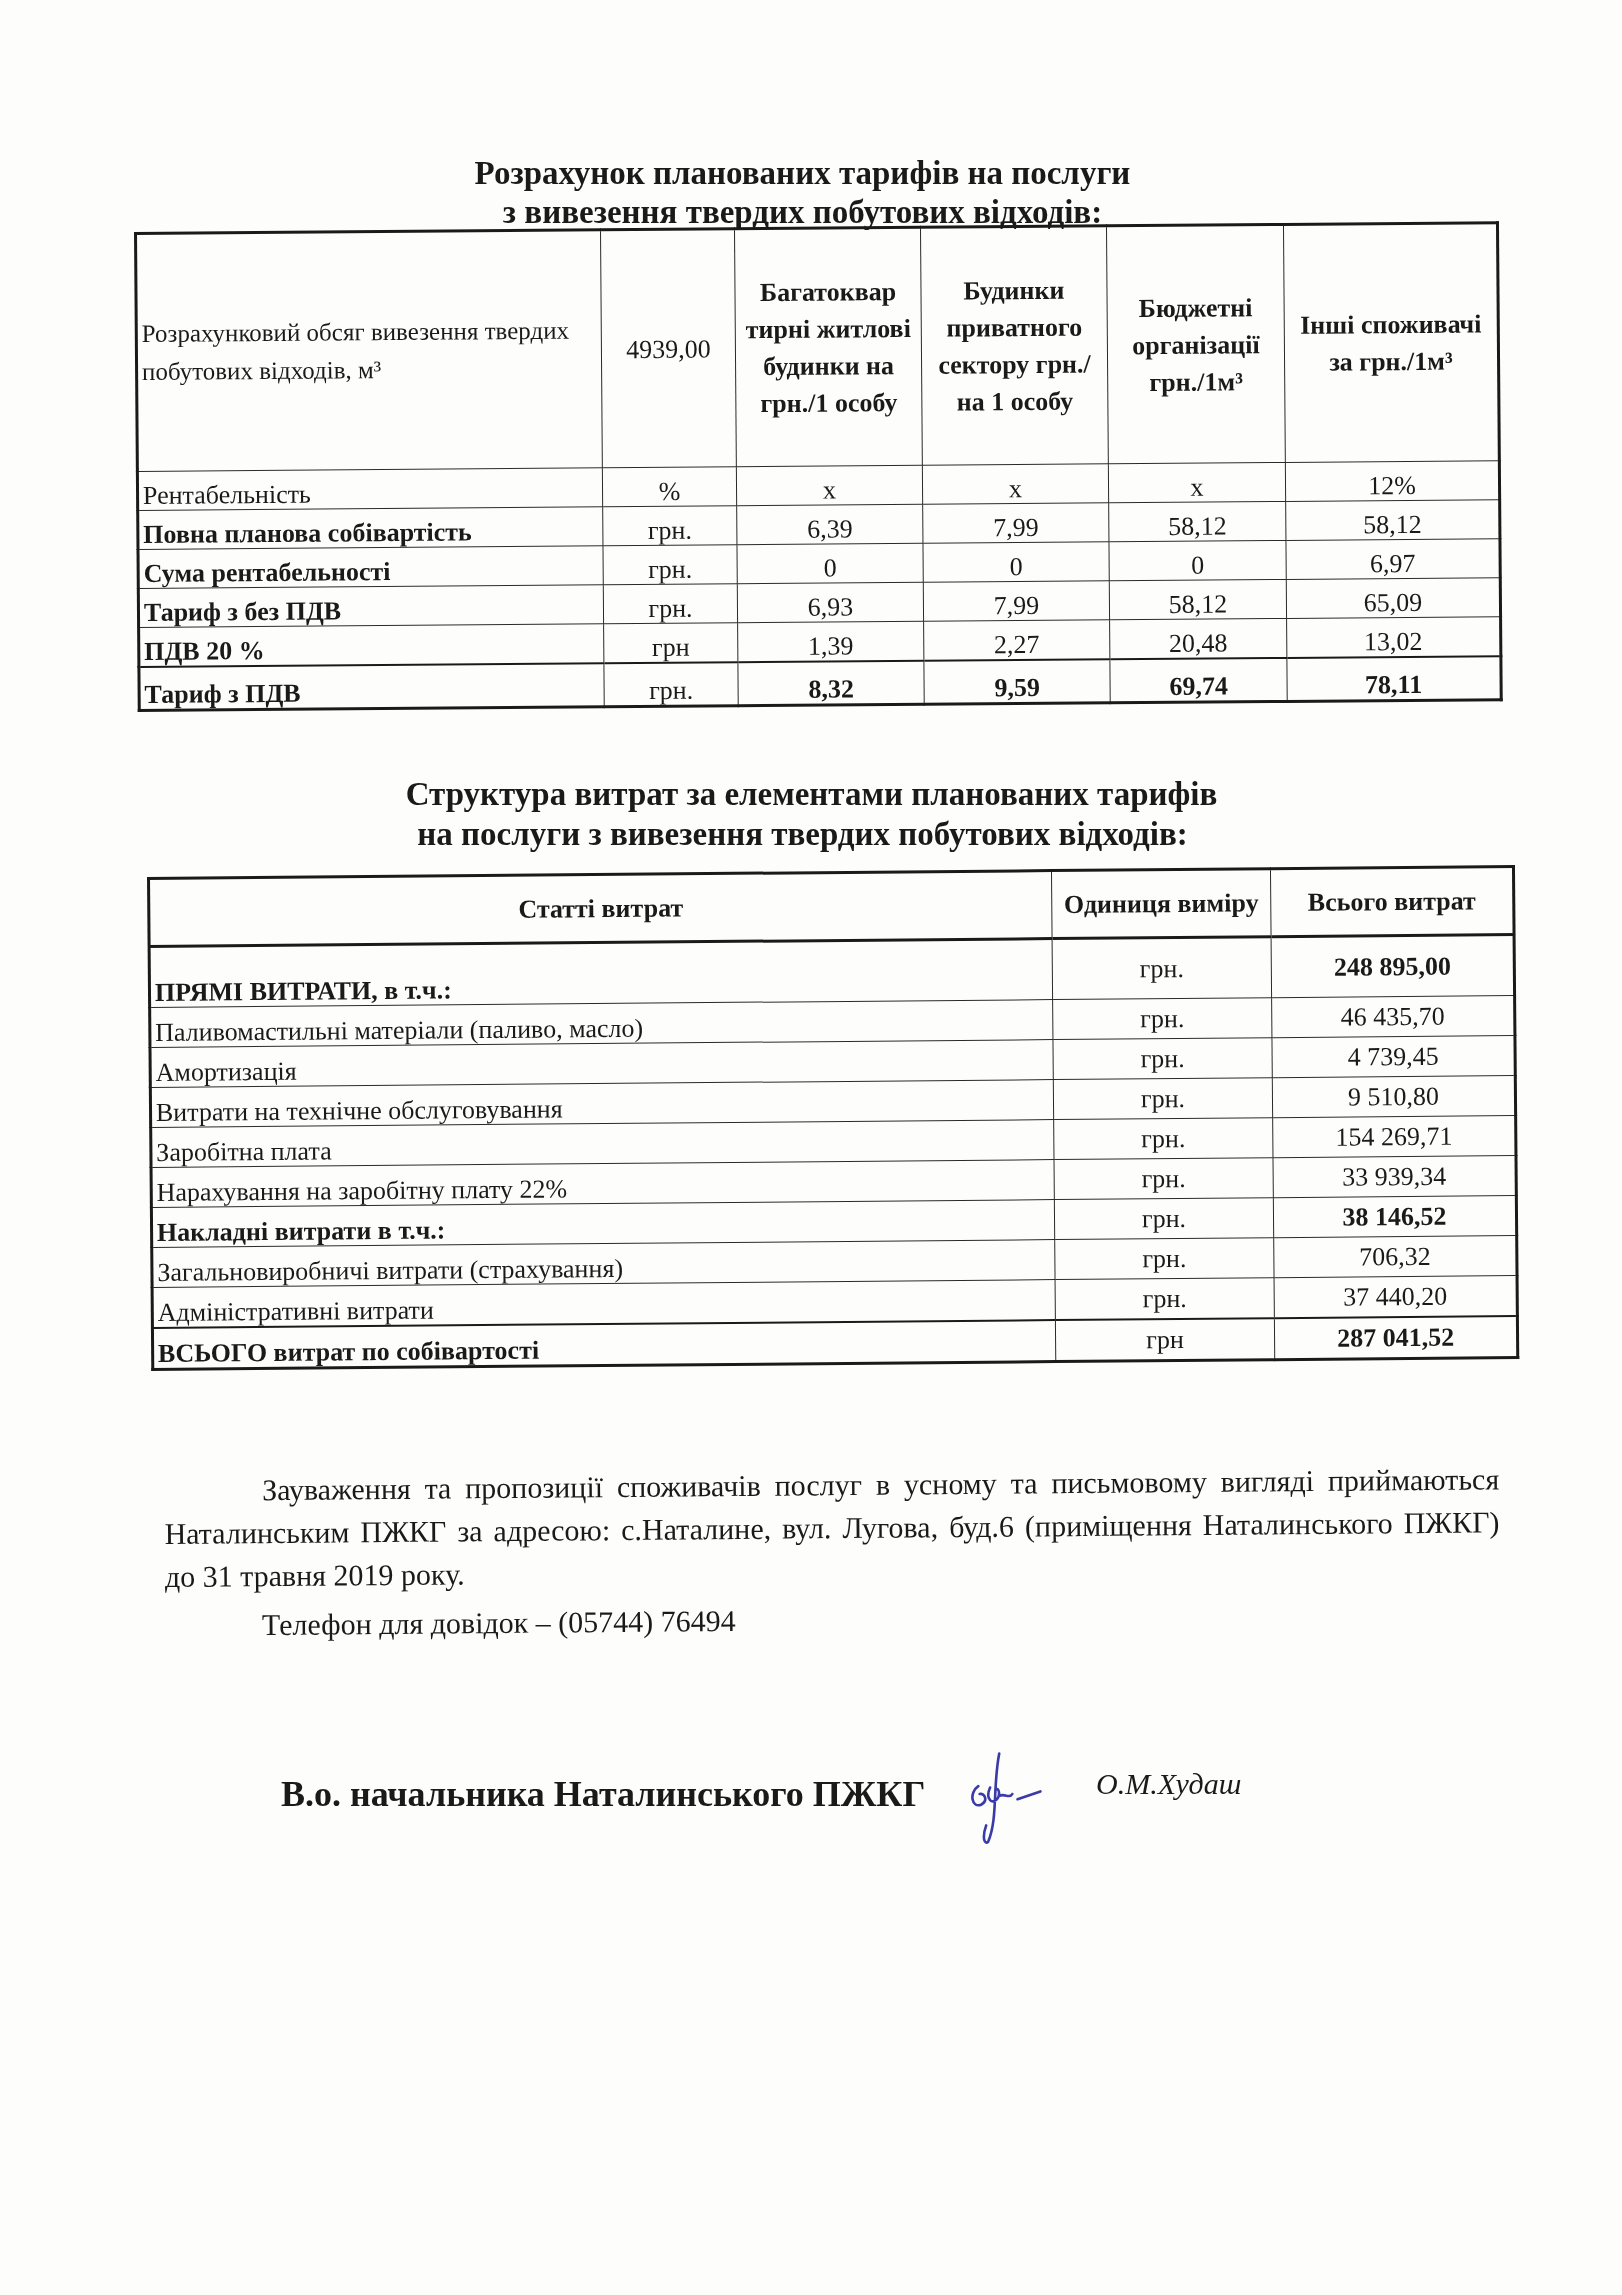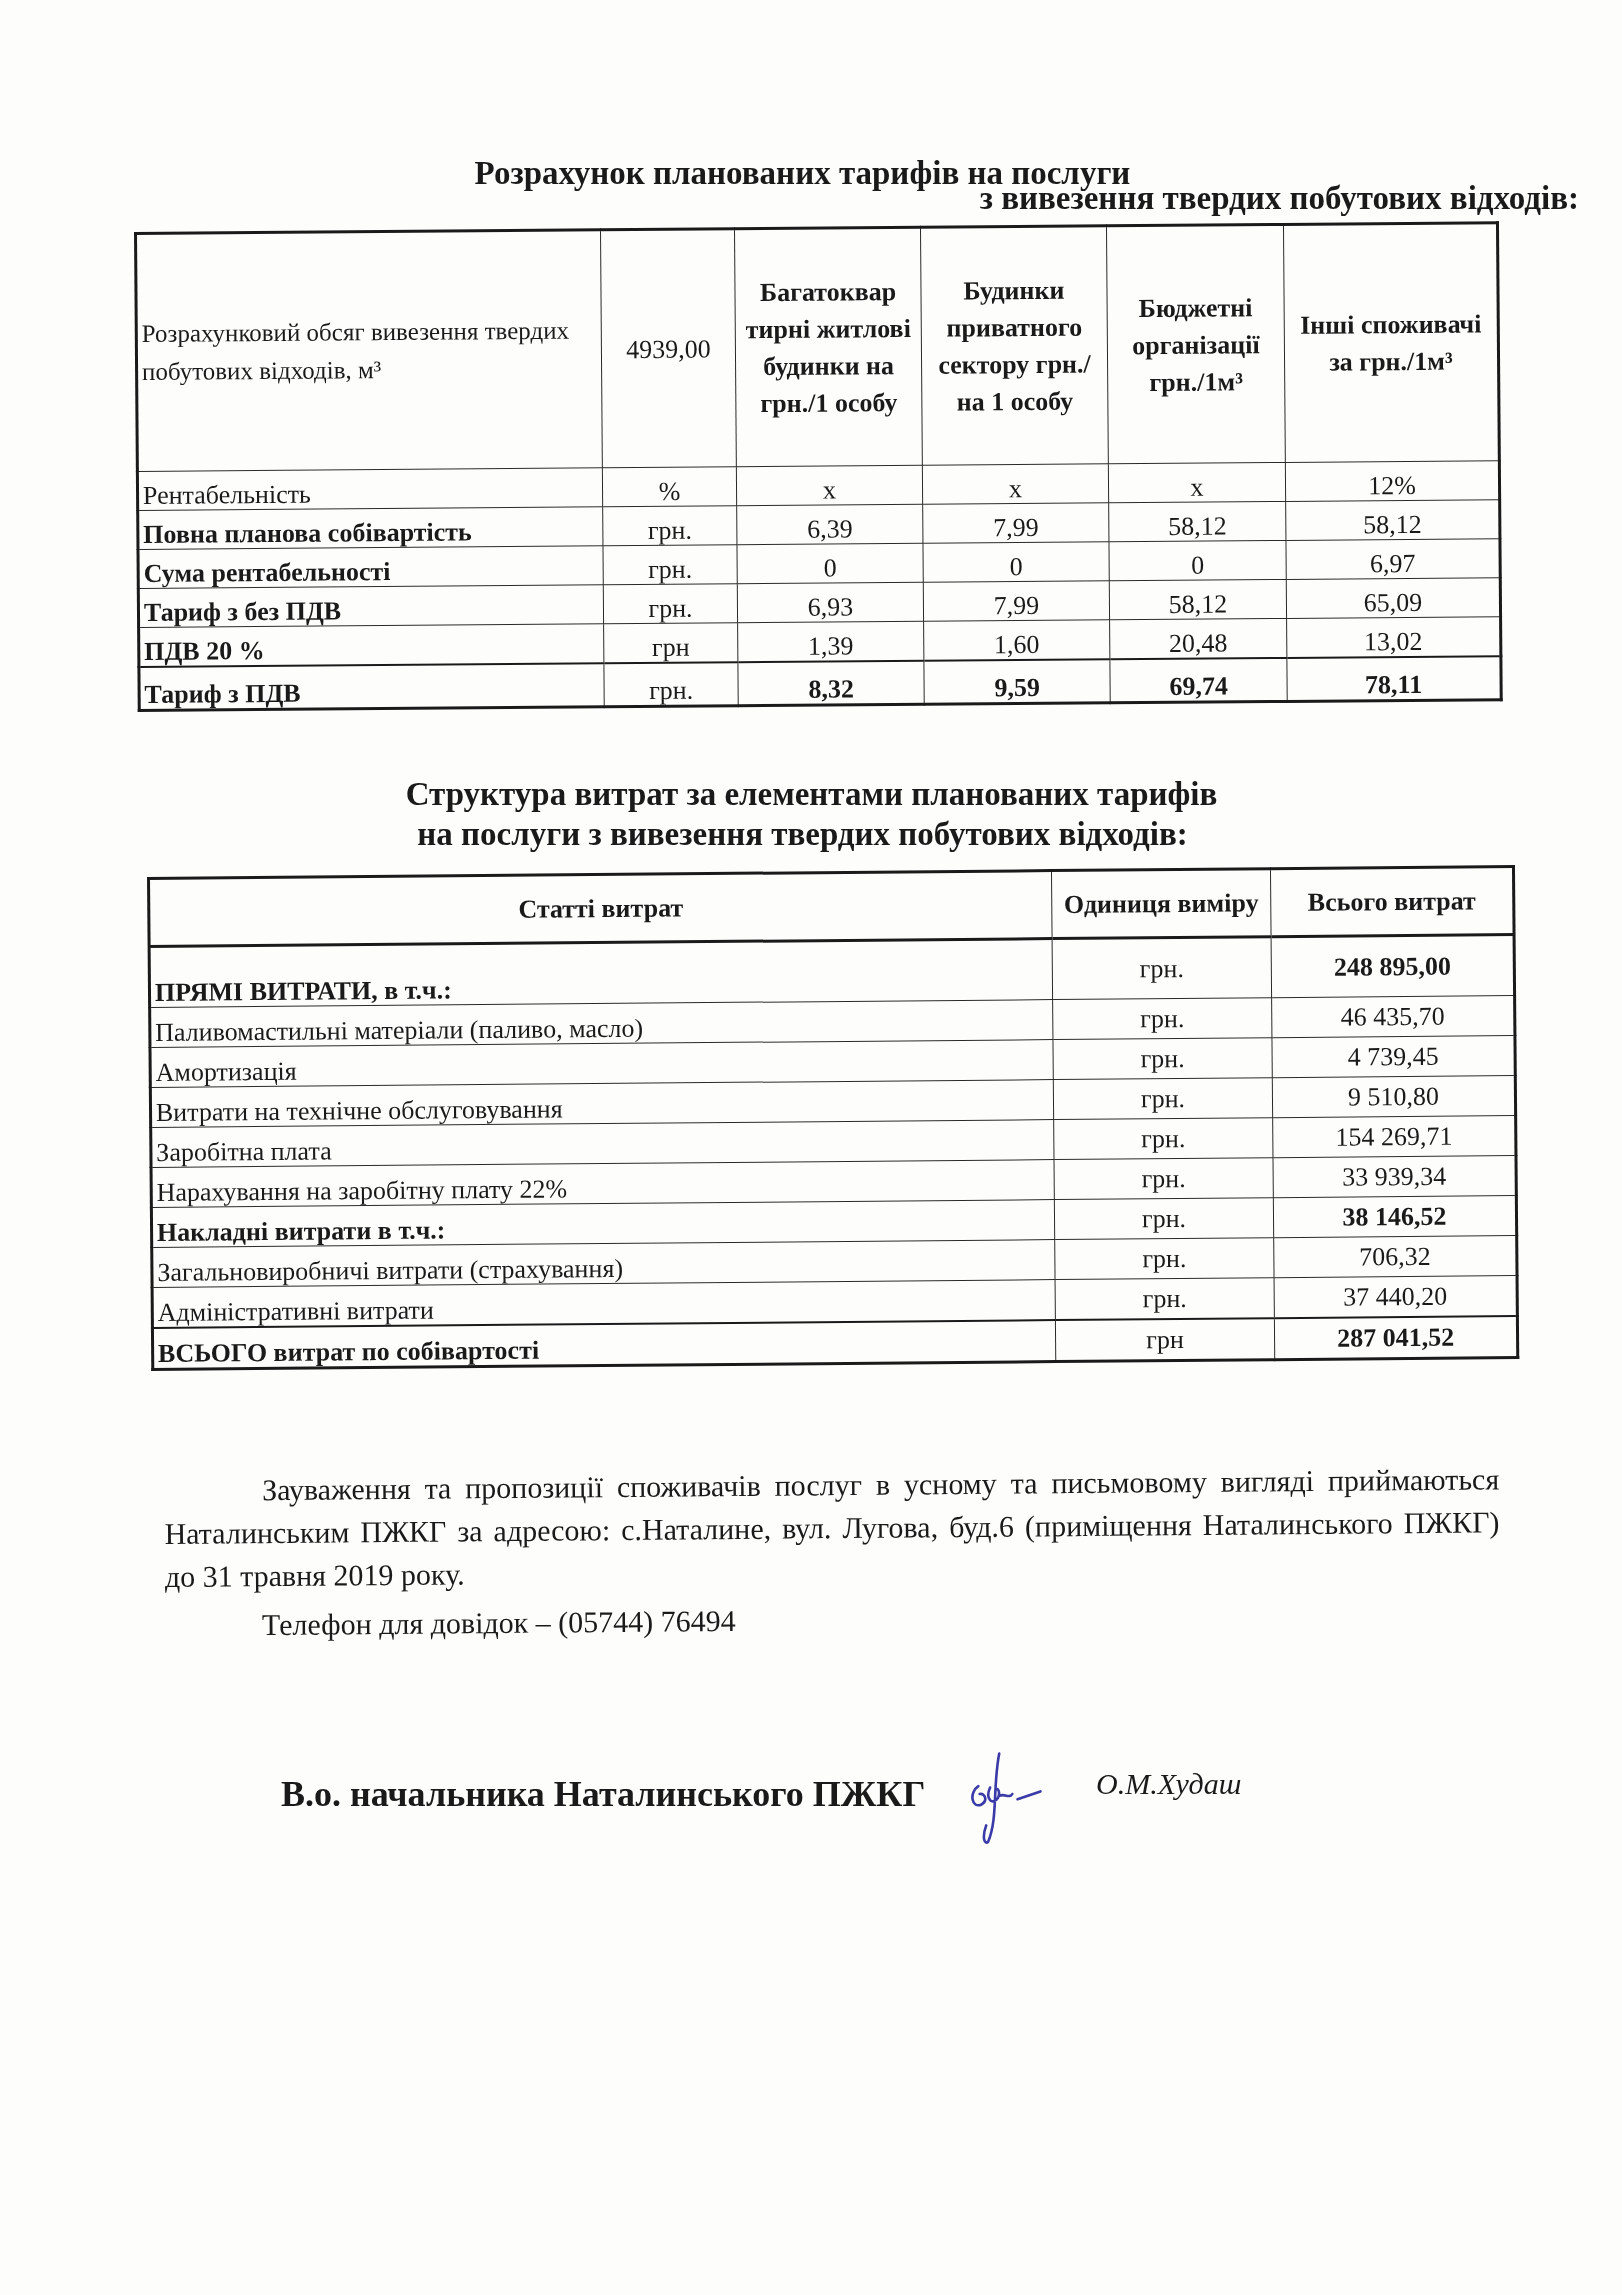--- a/index.html
+++ b/index.html
@@ -36,21 +36,21 @@
   }
   .phone { position:absolute; left:262px; top:1606px; font-size:30px; transform:rotate(-0.5deg); }
   .sign-label { position:absolute; left:281px; top:1773px; font-size:36px;font-weight:bold; }
   .sign-name { position:absolute; left:1096px; top:1767px; font-size:30px;font-style:italic; }
   .signature { position:absolute; left:952px; top:1747px; width:118px; height:98px; }
 </style>
 </head>
 <body>
 
 <div class="title" style="top:154px;">Розрахунок планованих тарифів на послуги</div>
-<div class="title" style="top:179px;text-align:right;">з вивезення твердих побутових відходів:</div>
+<div class="title" style="top:193px;">з вивезення твердих побутових відходів:</div>
 
 <table class="t1">
   <colgroup>
     <col style="width:465px">
       <col style="width:134px">
       <col style="width:186px">
       <col style="width:186px">
       <col style="width:177px">
       <col style="width:214px">
   </colgroup>
@@ -92,21 +92,21 @@
     <td>грн.</td>
     <td>6,93</td>
     <td>7,99</td>
     <td>58,12</td>
     <td>65,09</td>
   </tr>
   <tr>
     <td class="lbl bold">ПДВ 20 %</td>
     <td>грн</td>
     <td>1,39</td>
-    <td>1,60</td>
+    <td>2,27</td>
     <td>20,48</td>
     <td>13,02</td>
   </tr>
   <tr class="last">
     <td class="lbl bold">Тариф з ПДВ</td>
     <td>грн.</td>
     <td class="bold">8,32</td>
     <td class="bold">9,59</td>
     <td class="bold">69,74</td>
     <td class="bold">78,11</td>

